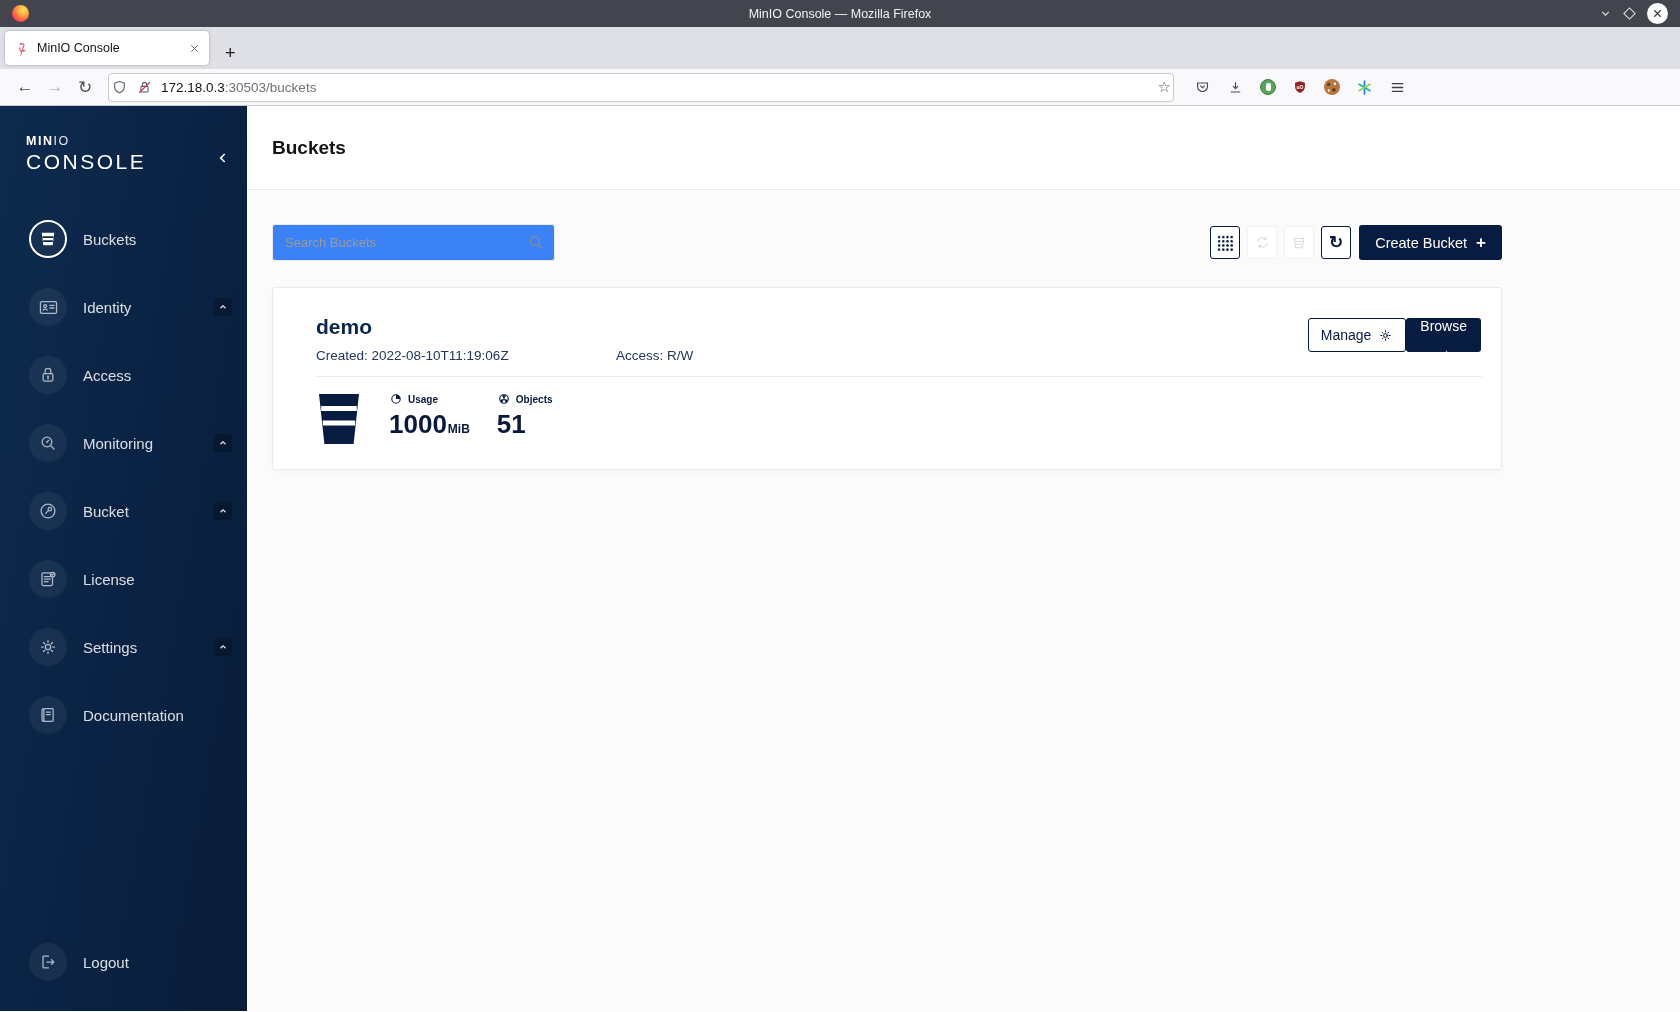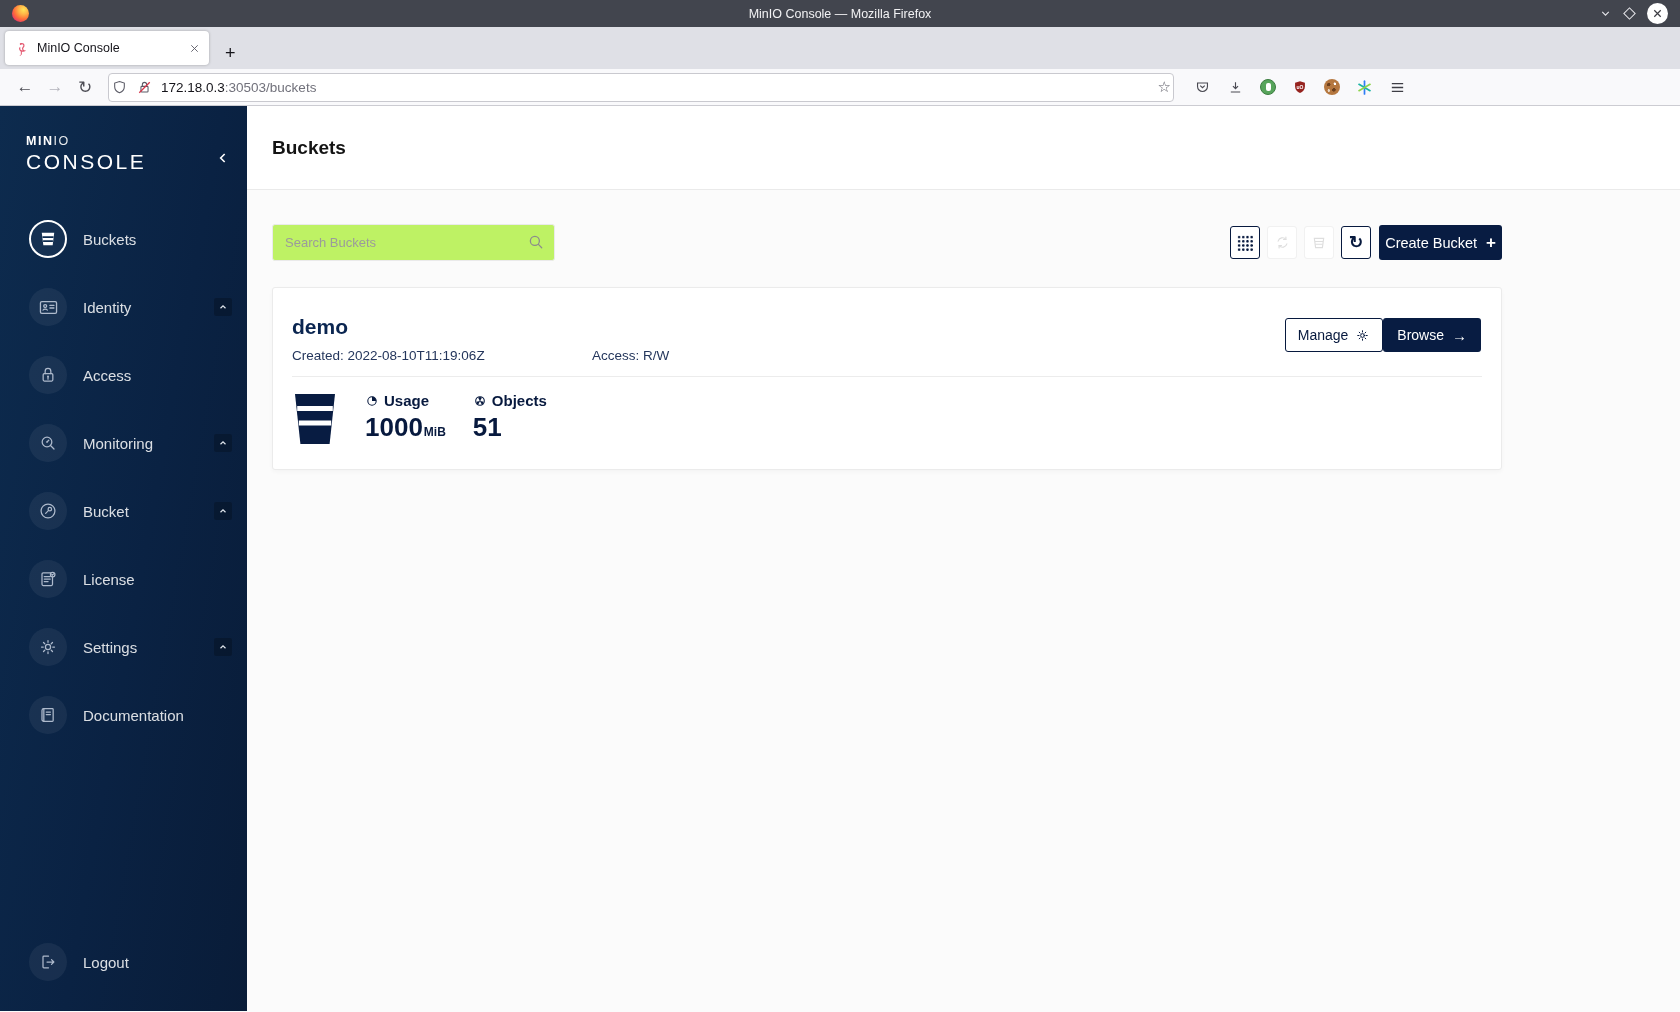--- a/index.html
+++ b/index.html
@@ -70,56 +70,56 @@
 
   
   .main{ flex:1; display:flex; flex-direction:column; background:#FBFBFB; min-width:0; }
   .page-header{ height:84px; background:#fff; border-bottom:1px solid #EAEAEA; display:flex; align-items:center;
     padding-left:25px; flex-shrink:0; }
   .page-title{ font-size:19px; font-weight:700; color:#141414; }
   .content{ padding:34px 178px 0 25px; }
 
   .actions-row{ display:flex; justify-content:space-between; align-items:center; }
   .search-box{ position:relative; width:283px; }
-  .search-input{ width:100%; height:37px; border:1px solid #EAEAEA; border-radius:3px; background:#bef264;
+  .search-input{ width:100%; height:37px; border:1px solid #EAEAEA; border-radius:3px; background:#3b82f6;
     padding:0 36px 0 12px; font-size:13px; color:#333; font-family:"Liberation Sans",sans-serif; outline:none; }
   .search-input::placeholder{ color:#9b9b9b; }
   .search-ico{ position:absolute; right:10px; top:9px; color:#8c8c8c; }
   .tool-group{ display:flex; align-items:center; gap:7px; }
   .btn-sq{ width:30px; height:33px; border:1px solid #07193E; border-radius:3px; background:#fff; color:#07193E;
     display:flex; align-items:center; justify-content:center; cursor:pointer; }
   .btn-sq.disabled{ border-color:#F1F1F1; color:#DEDEDE; cursor:default; }
   .grid-dots{ width:16px; height:16px;
     background-image:radial-gradient(currentColor 1.1px, transparent 1.3px); background-size:4.2px 4.2px; }
   .refresh-glyph{ font-size:17px; font-weight:600; line-height:1; }
   .btn-create{ height:35px; margin-left:1px; background:#081C42; color:#fff; border:none; border-radius:3px;
-    display:flex; align-items:center; gap:9px; padding:0 6px; font-size:14.5px; cursor:pointer;
+    display:flex; align-items:center; gap:9px; padding:0 16px; font-size:14.5px; cursor:pointer;
     font-family:"Liberation Sans",sans-serif; }
   .plus-glyph{ font-size:17px; font-weight:800; line-height:1; }
 
   
   .bucket-card{ margin-top:26px; height:183px; background:#fff; border:1px solid #EBEBEB; border-radius:3px;
-    position:relative; box-shadow:0 2px 4px rgba(0,0,0,.03); }
+    position:relative; box-shadow:0 2px 4px rgba(0,0,0,.03);padding-left:24px; }
   .bucket-name{ padding:28px 0 0 19px; font-size:21px; font-weight:700; color:#0A2550; line-height:1; cursor:pointer; }
   .meta-row{ display:flex; padding:11px 0 0 19px; font-size:13.5px; color:#24365C; }
   .meta-created{ width:300px; }
   .card-divider{ margin:13px 19px 0 19px; border-top:1px solid #ECECEC; }
   .stats-row{ display:flex; align-items:flex-start; padding:15px 0 0 19px; }
   .big-bucket{ color:#081C42; margin-right:27px; display:flex; }
   .stat{ display:flex; flex-direction:column; }
   .stat + .stat{ margin-left:27px; }
-  .stat-label{ display:flex; align-items:center; gap:5px; font-size:15px; font-weight:700; color:#07193E; }
+  .stat-label{ display:flex; align-items:center; gap:5px; font-size:10px; font-weight:700; color:#07193E; }
   .stat-value{ margin-top:4px; font-size:26px; font-weight:700; color:#07193E; line-height:1.1; display:flex; align-items:baseline; }
   .stat-unit{ font-size:12px; font-weight:700; margin-left:1px; }
   .card-actions{ position:absolute; top:30px; right:20px; display:flex; }
   .btn-manage{ height:34px; padding:0 12px; background:#fff; border:1px solid #07193E; border-radius:3px;
     color:#07193E; display:flex; align-items:center; gap:7px; font-size:14px; cursor:pointer;
     font-family:"Liberation Sans",sans-serif; }
   .btn-browse{ height:34px; padding:0 14px; background:#081C42; border:none; border-radius:3px; color:#fff;
-    display:flex; align-items:center; gap:8px; font-size:14px; cursor:pointer; font-family:"Liberation Sans",sans-serif; }
+    display:flex; align-items:center; gap:8px; font-size:14px; cursor:pointer; font-family:"Liberation Sans",sans-serif;flex-direction:column; }
   .browse-arrow{ font-size:15px; line-height:1; }
 
   svg{ display:block; }
 </style>
 </head>
 <body>
 
 <div class="screen">
 
   <div class="titlebar">

